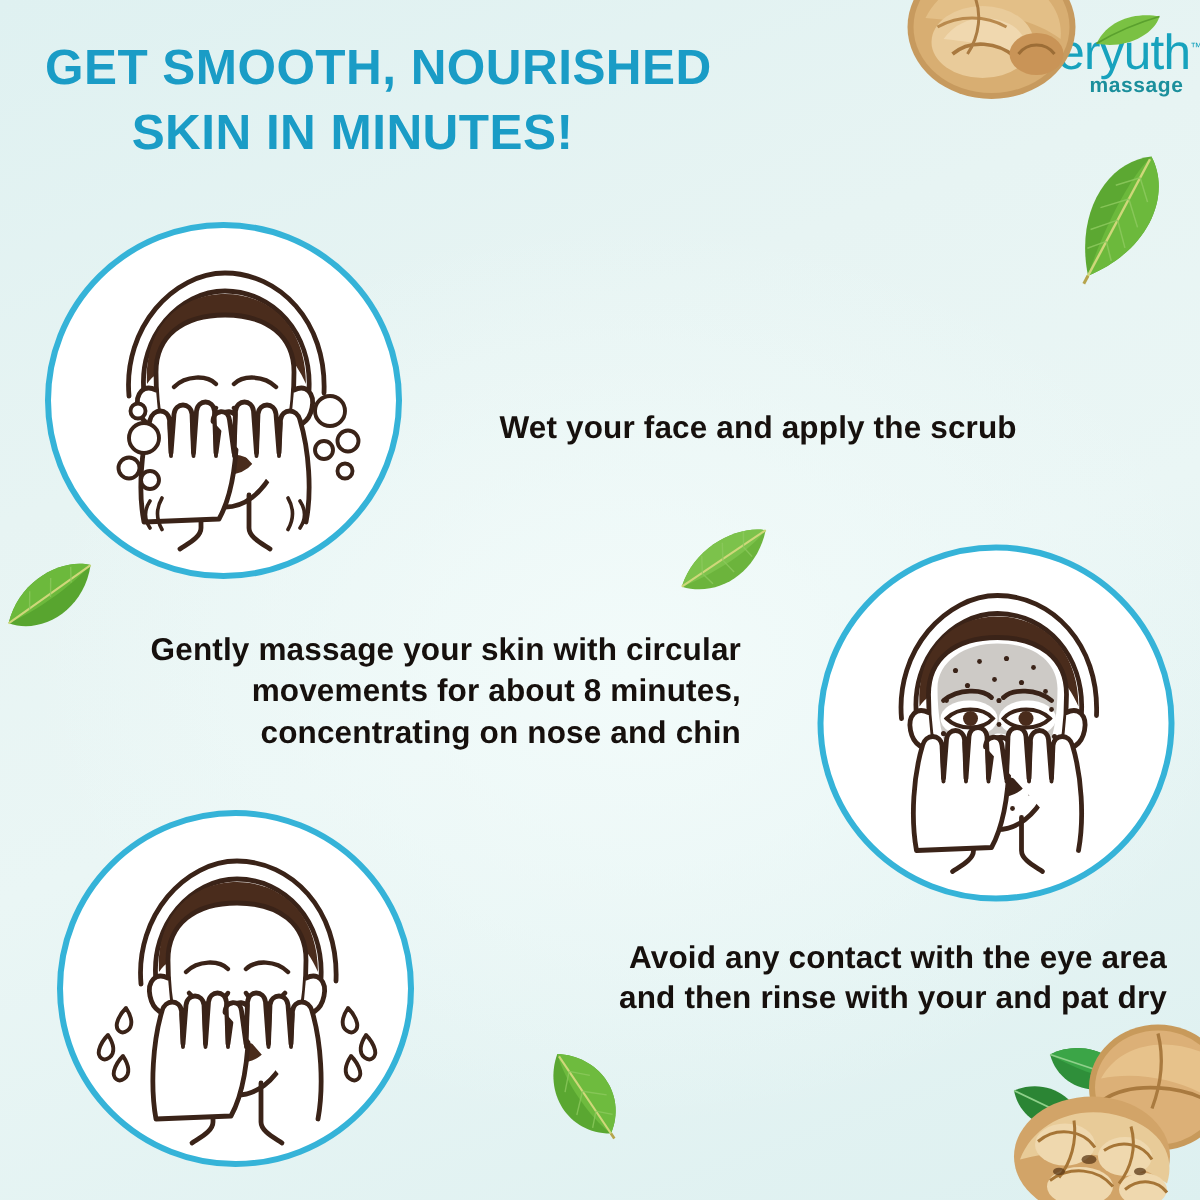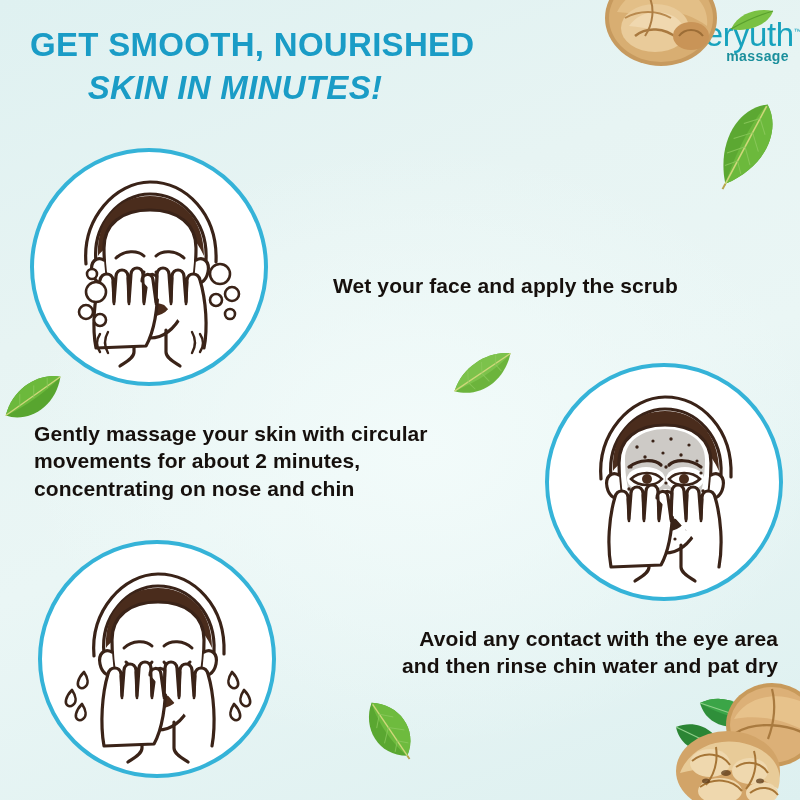--- a/index.html
+++ b/index.html
@@ -16,42 +16,42 @@
     padding-left: 17px;
   }
 
   
   .headline{
     position:absolute;left:30px;top:24px;width:520px;
     font-size:33px;line-height:1.30;font-weight:700;
     letter-spacing:.3px;color:#1a9cc6;
   }
   .headline .l1{display:block;text-align:left;}
-  .headline .l2{display:block;text-align:center;padding-right:110px;font-style:italic;}
+  .headline .l2{display:block;text-align:center;padding-right:110px;}
 
   
   .logo{position:absolute;right:12px;top:8px;width:170px;height:62px;text-align:right;}
   .logo .word{
     font-size:33px;font-weight:400;color:#17a2bd;line-height:1;
     letter-spacing:-.5px;display:block;margin-top:10px;
   }
   .logo .sub{
     font-size:14px;font-weight:600;color:#1b8f9c;line-height:1;
     display:block;margin-top:-2px;padding-right:12px;letter-spacing:.4px;
   }
   .logo .tm{font-size:8px;vertical-align:super;color:#17a2bd;}
   .logo .logoleaf{position:absolute;right:26px;top:2px;}
 
   
   .step-text{
     position:absolute;color:#16100d;font-weight:700;
     font-size:21px;line-height:1.30;letter-spacing:.1px;
   }
   #txt1{left:333px;top:249px;width:440px;text-align:left;margin-top:23px;}
-  #txt2{left:34px;top:420px;width:460px;text-align:left;}
+  #txt2{left:34px;top:420px;width:460px;text-align:right;}
   #txt3{left:318px;top:625px;width:460px;text-align:right;}
 
   
   .circle{
     position:absolute;border-radius:50%;
     background:#ffffff;border:4px solid #35b3d8;
     box-sizing:border-box;overflow:hidden;
   }
   #circle1{left:30px;top:148px;width:238px;height:238px;}
   #circle2{left:545px;top:363px;width:238px;height:238px;}
@@ -261,21 +261,21 @@
         <path d="M166 182 C170 188 170 194 166 200"></path>
         <path d="M158 180 C162 187 162 194 158 201"></path>
       </g>
     </svg>
   </div>
 
   <div class="step-text" id="txt1">Wet your face and apply the scrub</div>
 
   <div class="step-text" id="txt2">
     <span>Gently massage your skin with circular</span><br>
-    <span>movements for about 2 minutes,</span><br>
+    <span>movements for about 8 minutes,</span><br>
     <span>concentrating on nose and chin</span>
   </div>
 
   <div class="circle" id="circle2">
     <svg viewBox="0 0 230 230">
       <g fill="none" stroke="#3a2318" stroke-width="3.2" stroke-linecap="round" stroke-linejoin="round">
         <path d="M52 112 C48 66 82 30 116 30 C152 30 184 62 182 110" fill="#ffffff"></path>
         <path d="M62 110 C58 72 86 42 116 42 C148 42 174 70 172 108" fill="#ffffff"></path>
         <path d="M64 104 C62 64 88 44 116 44 C146 44 170 66 170 104 C162 86 150 74 132 68 C120 82 104 90 84 92 C74 94 68 98 64 104 Z" fill="#4a2c1c" stroke="none"></path>
         <path d="M70 96 C70 150 90 186 116 186 C142 186 162 150 162 96 C162 72 144 58 116 58 C88 58 70 72 70 96 Z" fill="#ffffff"></path>
@@ -396,16 +396,16 @@
       <g fill="#ffffff" stroke="#3a2318" stroke-width="2.6" stroke-linejoin="round">
         <path d="M190 128 C186 134 185 140 189 143 C193 146 197 143 196 138 C195 134 192 130 190 128 Z"></path>
         <path d="M202 146 C198 152 197 158 201 161 C205 164 209 161 208 156 C207 152 204 148 202 146 Z"></path>
         <path d="M192 160 C188 166 187 172 191 175 C195 178 199 175 198 170 C197 166 194 162 192 160 Z"></path>
       </g>
     </svg>
   </div>
 
   <div class="step-text" id="txt3">
     <span>Avoid any contact with the eye area</span><br>
-    <span>and then rinse chin water and pat dry</span>
+    <span>and then rinse with your and pat dry</span>
   </div>
 
 </div>
 
 </body></html>

